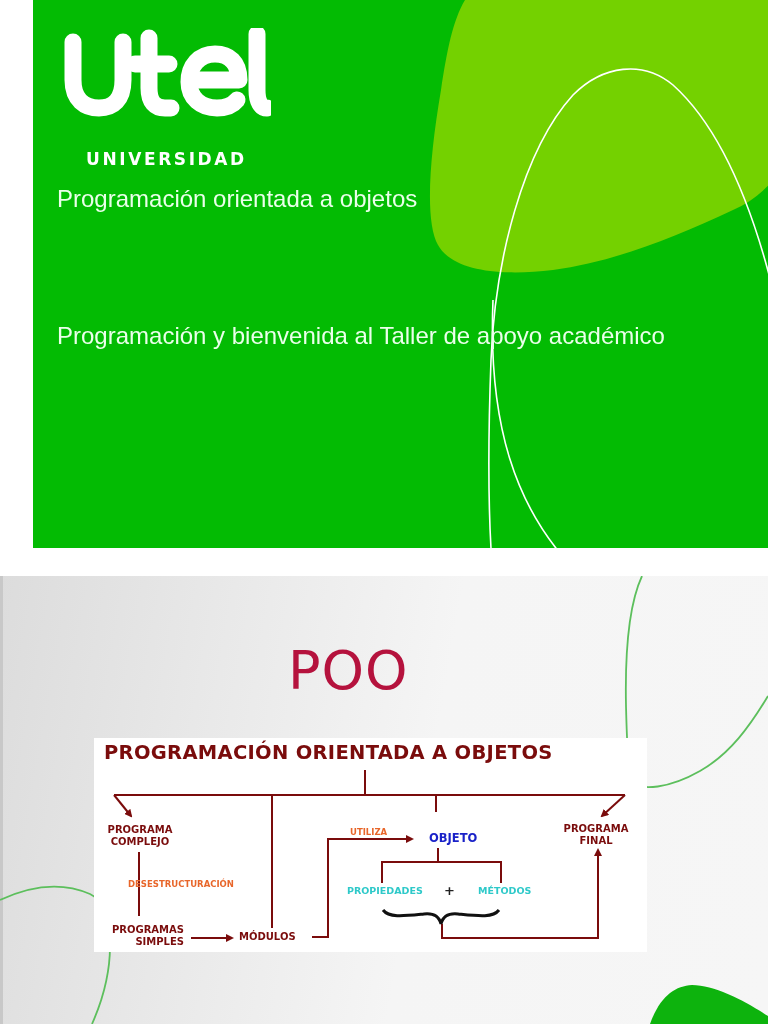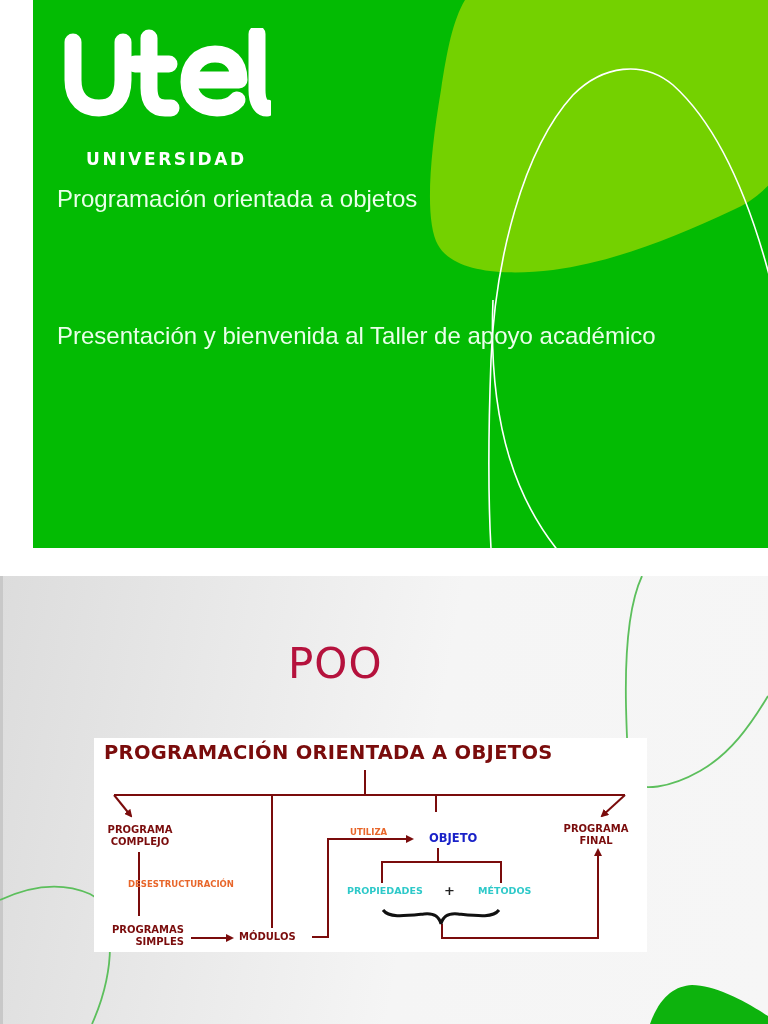--- a/index.html
+++ b/index.html
@@ -36,21 +36,21 @@
   
   .slide2 {
     position: absolute; left: 0; top: 576px; width: 768px; height: 448px;
     background: linear-gradient(100deg, #dcdcdc 0%, #e9e9e9 28%, #f5f5f5 55%, #f6f6f6 100%);
     overflow: hidden;
   }
   .slide2 .leftbar { position: absolute; left: 0; top: 0; width: 3px; height: 448px; background: #c8c8c8; }
   .slide2 .deco { position: absolute; left: 0; top: 0; width: 768px; height: 448px; }
   .poo-title {
     position: absolute; left: 288px; top: 63px;
-    color: #b5123d; font-family: "DejaVu Sans", sans-serif; font-size: 42px; letter-spacing: 1px;
+    color: #b5123d; font-family: "DejaVu Sans", sans-serif; font-size: 54px; letter-spacing: 1px;
   }
 
   .diagram {
     position: absolute; left: 94px; top: 162px; width: 553px; height: 214px;
     background: #ffffff;
   }
   .diagram svg.lines { position: absolute; left: 0; top: 0; width: 553px; height: 214px; }
   .dlabel {
     position: absolute; font-family: "DejaVu Sans", sans-serif; font-weight: bold;
     text-align: center; white-space: nowrap; line-height: 1.2;
@@ -83,21 +83,21 @@
 
         <path d="M130 52 L178 52 C178 34 168 26 154 26 C138 26 128 38 128 54 C128 70 140 80 156 80 C166 80 172 77 176 72"></path>
 
         <path d="M196 6 L196 62 C196 74 200 80 206 80"></path>
       </g>
     </svg>
     <div class="logo-sub">UNIVERSIDAD</div>
   </div>
 
   <div class="s1-title">Programación orientada a objetos</div>
-  <div class="s1-subtitle">Presentación y bienvenida al Taller de apoyo académico</div>
+  <div class="s1-subtitle">Programación y bienvenida al Taller de apoyo académico</div>
 </section>
 
 <section class="slide2">
   <div class="leftbar"></div>
   <svg class="deco" viewBox="0 0 768 448">
 
     <path d="M642 0 C628 30 625 80 626 130 C627 170 628 190 632 205 C640 216 670 212 700 195 C730 178 750 150 768 120" fill="none" stroke="#5cbf5c" stroke-width="1.8"></path>
 
     <path d="M0 324 C30 310 60 305 90 318 C105 325 110 345 110 370 C110 400 100 430 92 448" fill="none" stroke="#5cbf5c" stroke-width="1.8"></path>
 

